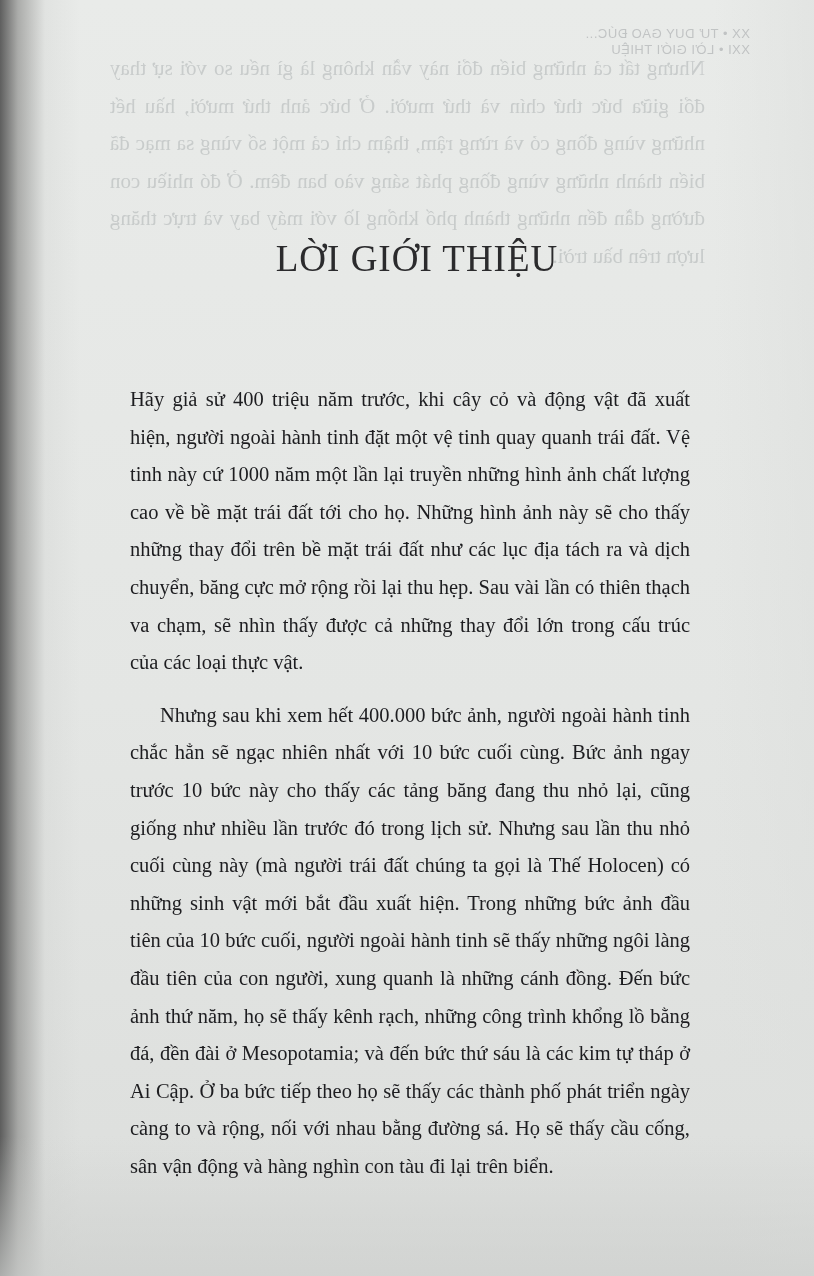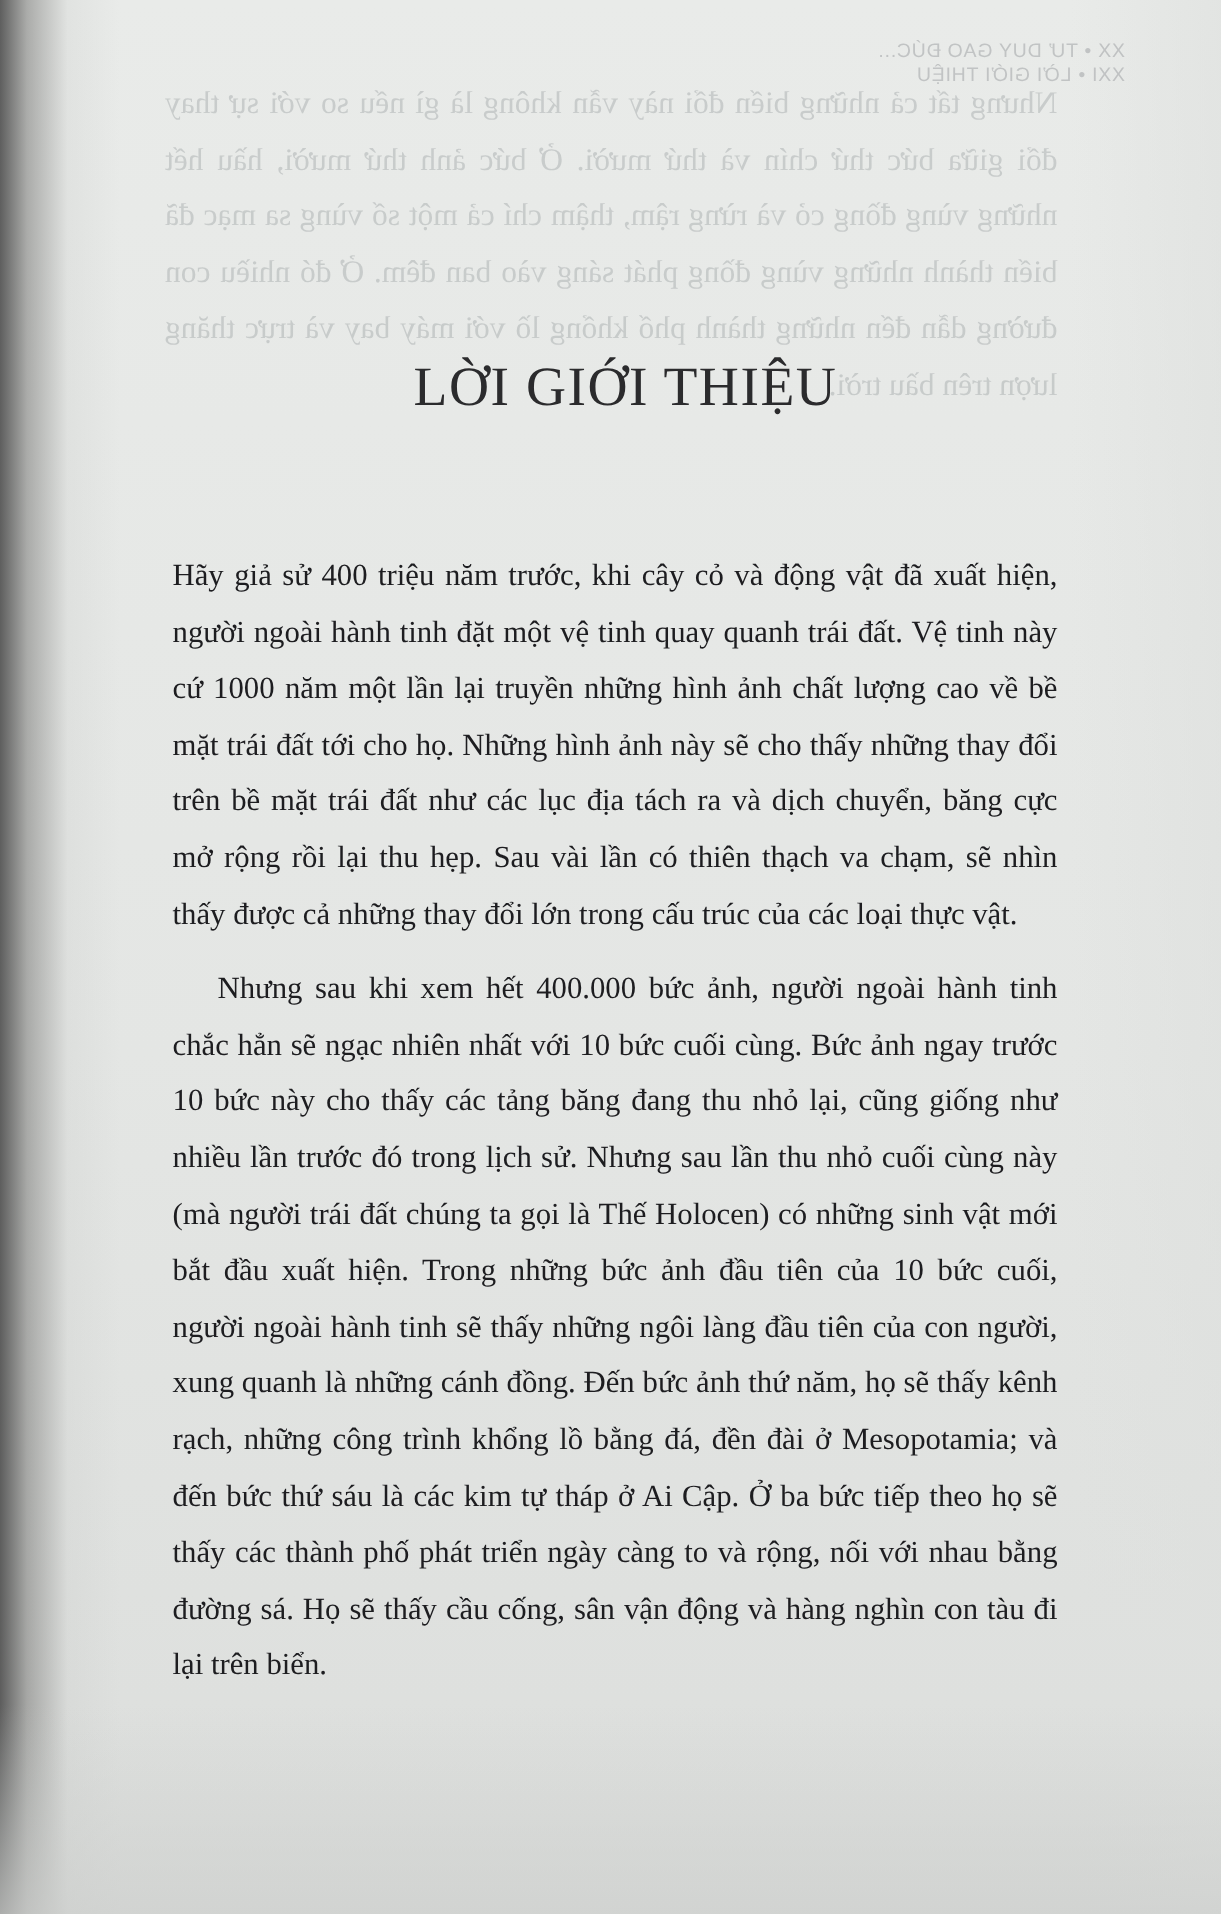--- a/index.html
+++ b/index.html
@@ -76,21 +76,21 @@
     .body-text {
       position: absolute;
       left: 115px; top: 366px;
       width: 590px;
       color: #1d1d20;
       font-size: 20.5px;
       line-height: 37.6px;
       text-align: justify;
     }
     .body-text p {
-      margin: 0;
+      margin: 15px;
     }
     .body-text p.first {
       text-indent: 0;
     }
     .body-text p.indent {
       text-indent: 30px;
       margin-top: 12px;
       font-family: Liberation Serif, serif;
     }
   </style>

